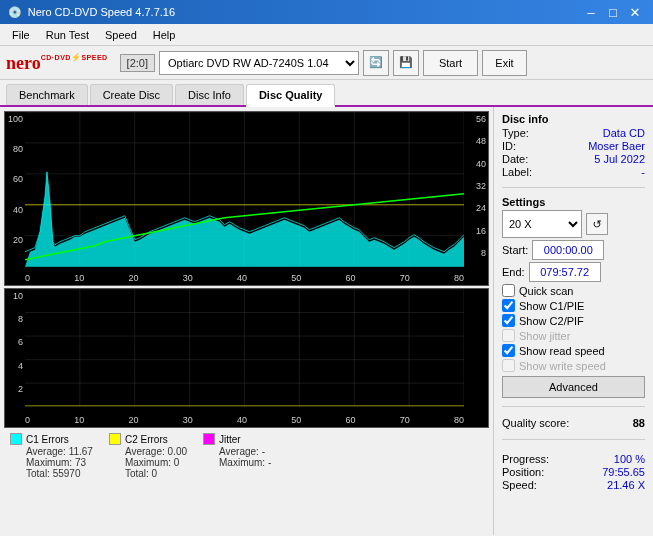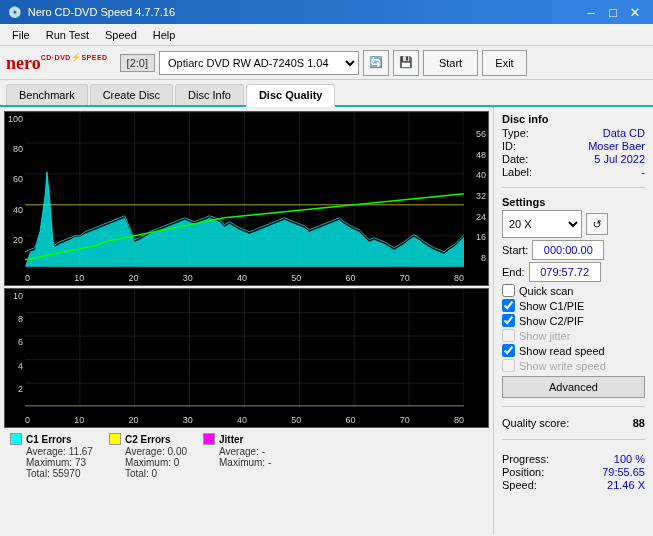--- a/index.html
+++ b/index.html
@@ -17,53 +17,53 @@
 
     
     .toolbar { background: #f0f0f0; border-bottom: 1px solid #ccc; height: 34px; display: flex; align-items: center; padding: 0 6px; gap: 4px; }
     .nero-logo { display: flex; align-items: center; margin-right: 8px; }
     .drive-label { background: #e0e0e0; border: 1px solid #999; padding: 2px 6px; font-size: 11px; color: #333; }
     .drive-select { height: 24px; border: 1px solid #999; background: white; font-size: 11px; padding: 0 4px; min-width: 200px; }
     .toolbar-btn { height: 26px; padding: 0 8px; border: 1px solid #999; background: #f5f5f5; cursor: pointer; font-size: 11px; display: flex; align-items: center; justify-content: center; }
     .toolbar-icon-btn { width: 26px; height: 26px; border: 1px solid #999; background: #f5f5f5; cursor: pointer; display: flex; align-items: center; justify-content: center; }
 
     
-    .tabs { display: flex; background: #f0f0f0; border-bottom: 2px solid #14b8a6; padding: 4px 6px 0; gap: 2px; }
+    .tabs { display: flex; background: #f0f0f0; border-bottom: 2px solid #a21caf; padding: 4px 6px 0; gap: 2px; }
     .tab { padding: 4px 12px; border: 1px solid #ccc; border-bottom: none; background: #e0e0e0; cursor: pointer; font-size: 11px; border-radius: 3px 3px 0 0; }
     .tab.active { background: white; border-bottom: 2px solid white; margin-bottom: -2px; font-weight: bold; }
 
     
     .main-content { display: flex; height: calc(536px - 24px - 22px - 34px - 28px); }
 
     
     .chart-area { flex: 1; background: #f0f0f0; padding: 4px; display: flex; flex-direction: column; gap: 2px; }
 
     
     .chart-container { position: relative; background: black; border: 1px solid #555; }
     .chart-top { height: 175px; }
     .chart-bottom { height: 140px; }
 
     
-    .y-labels { position: absolute; right: 0; top: 0; bottom: 4px; width: 22px; display: flex; flex-direction: column; justify-content: space-between; padding: 18px 2px; }
+    .y-labels { position: absolute; right: 0; top: 0; bottom: 24px; width: 22px; display: flex; flex-direction: column; justify-content: space-between; padding: 3px 2px; }
     .y-label { font-size: 9px; color: #ccc; text-align: right; line-height: 1; }
 
     
     .x-labels { position: absolute; bottom: 2px; left: 20px; right: 24px; display: flex; justify-content: space-between; }
     .x-label { font-size: 9px; color: #ccc; }
 
     
     .chart-svg { position: absolute; top: 0; left: 20px; right: 24px; bottom: 18px; }
 
     .chart-left-labels { position: absolute; left: 0; top: 0; bottom: 18px; width: 20px; display: flex; flex-direction: column; justify-content: space-between; padding: 2px 0; }
     .chart-left-label { font-size: 9px; color: #ccc; text-align: right; padding-right: 2px; }
 
     
     .legend { display: flex; gap: 16px; padding: 3px 6px; background: #f0f0f0; }
     .legend-item { display: flex; flex-direction: column; gap: 1px; }
-    .legend-title { display: flex; align-items: center; gap: 4px; font-size: 10px; font-weight: bold; }
+    .legend-title { display: flex; align-items: center; gap: 4px; font-size: 10px; }
     .legend-color { width: 12px; height: 12px; border: 1px solid #999; }
     .legend-stats { font-size: 10px; color: #333; padding-left: 16px; }
 
     
     .right-panel { width: 160px; background: #f0f0f0; border-left: 1px solid #ccc; padding: 6px 8px; display: flex; flex-direction: column; gap: 4px; overflow-y: auto; }
     .panel-section-title { font-weight: bold; font-size: 11px; margin-bottom: 2px; }
     .panel-row { display: flex; justify-content: space-between; font-size: 11px; margin: 1px 0; }
     .panel-value { color: #0000cc; }
     .section-divider { border: none; border-top: 1px solid #ccc; margin: 4px 0; }
 

